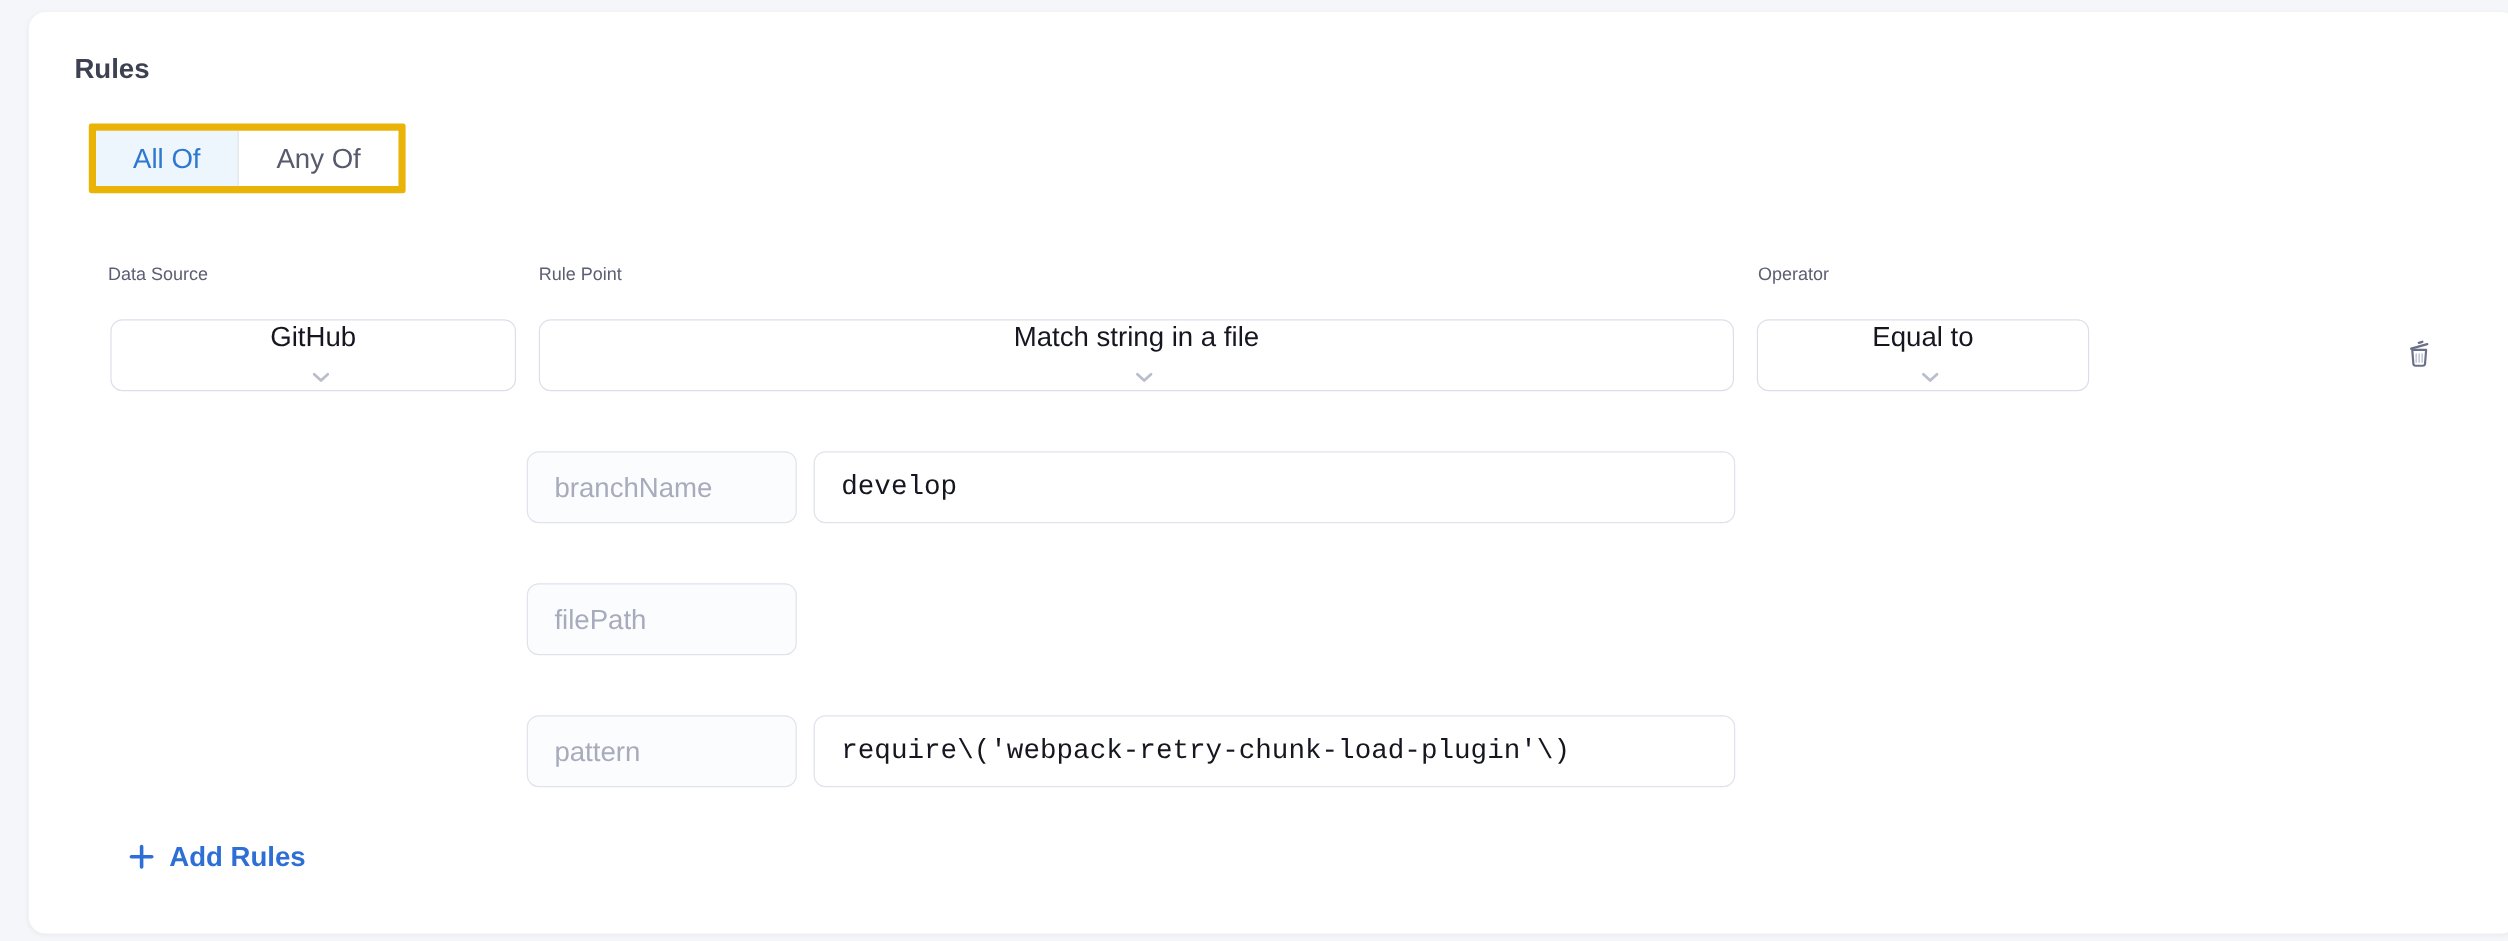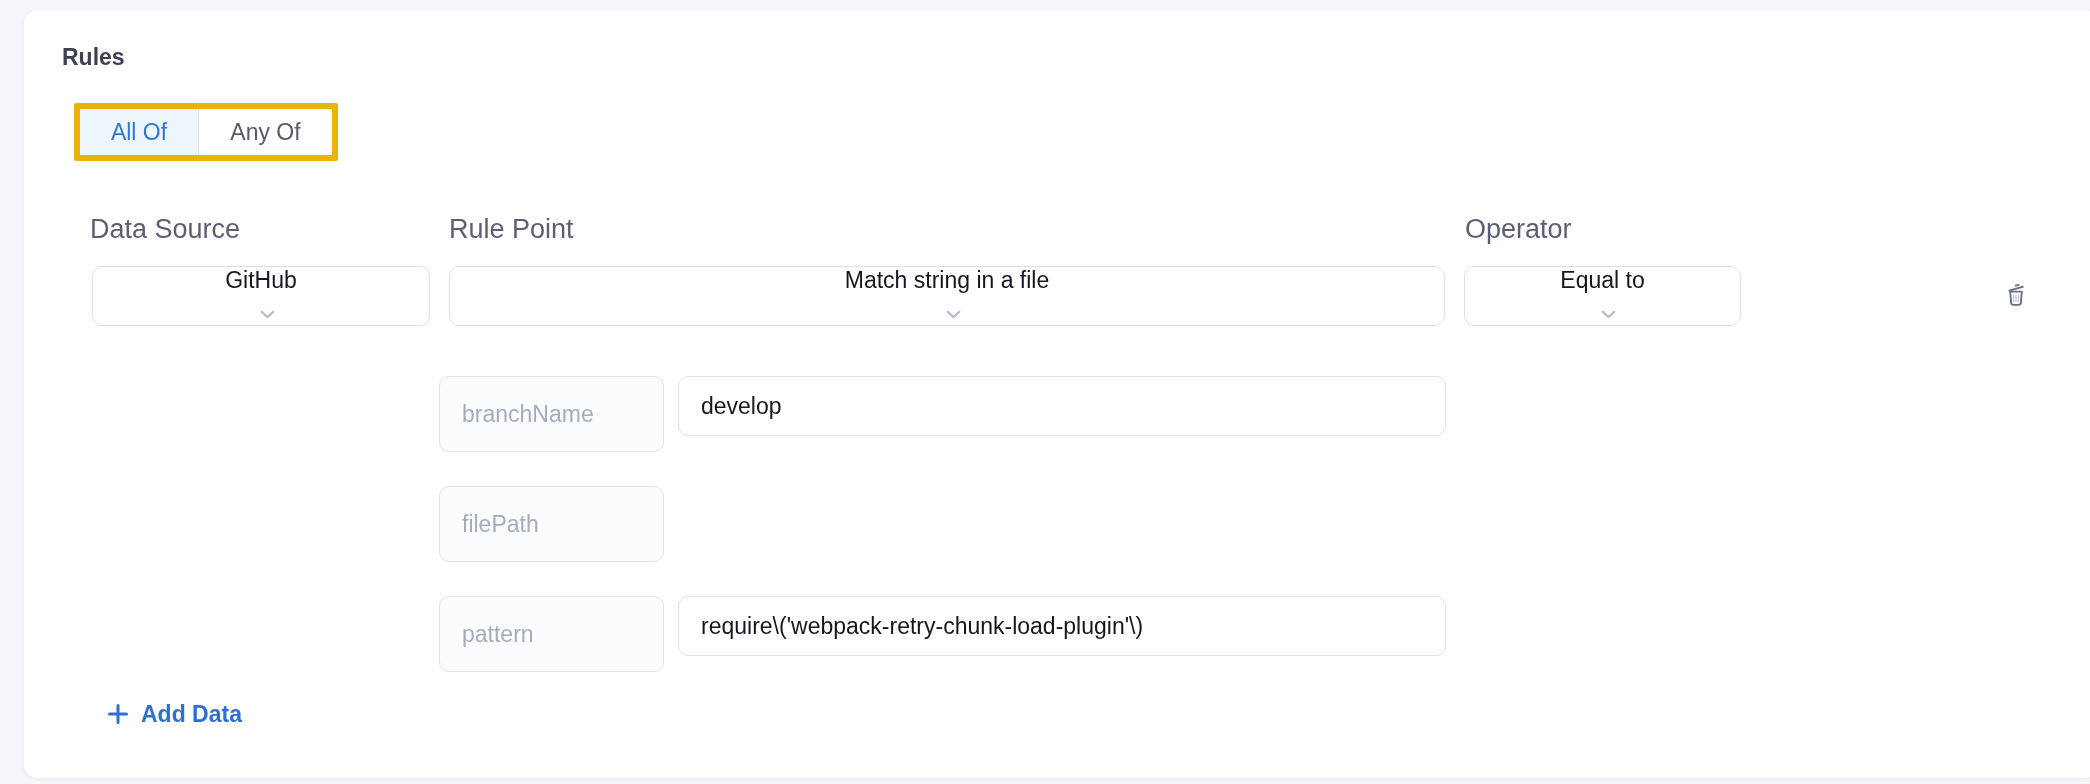--- a/index.html
+++ b/index.html
@@ -55,21 +55,21 @@
     padding: 0;
   }
   .toggle .seg.first { width: 119px; border-right: 1px solid #dfe2ea; }
   .toggle .seg.active {
     background: #edf6fd;
     color: #2f78d0;
   }
 
   .field-label {
     top: 204px;
-    font-size: 27px;
+    font-size: 15px;
     color: #5a5f72;
     line-height: 30px;
   }
 
   .select {
     top: 256px;
     height: 60px;
     box-sizing: border-box;
     border: 1px solid #dcdfea;
     border-radius: 10px;
@@ -90,41 +90,41 @@
 
   .icon-btn {
     left: 1970px; top: 264px;
     width: 44px; height: 44px;
     display: flex; align-items: center; justify-content: center;
     background: none; border: none; cursor: pointer; padding: 0;
   }
 
   .param-chip {
     left: 415px;
-    width: 225px; height: 76px;
+    width: 225px; height: 60px;
     box-sizing: border-box;
     border: 1px solid #e0e2ec;
     border-radius: 10px;
     background: #fbfcfe;
     display: flex; align-items: center;
     padding: 0 22px;
     font-size: 23px;
     color: #a8abbc;
     white-space: nowrap;
   }
   .param-input {
     left: 654px;
     width: 768px; height: 60px;
     box-sizing: border-box;
     border: 1px solid #dfe2ec;
     border-radius: 10px;
     background: #ffffff;
     padding: 4px 22px;
     font-size: 23px;
-    font-family: Liberation Sans, sans-serif;
+    font-family: Liberation Mono, monospace;
     color: #15161f;
     outline: none;
   }
   .row-0 { top: 366px; }
   .row-1 { top: 476px; }
   .row-2 { top: 586px; }
 
   .add-rule {
     left: 82px; top: 688px;
     display: flex; align-items: center; gap: 11px;
@@ -202,16 +202,16 @@
 
   <div class="abs param-chip row-2">pattern</div>
   <input class="abs param-input row-2" type="text" value="require\('webpack-retry-chunk-load-plugin'\)" style="">
 
   <button class="abs add-rule">
     <span style="display:flex">
       <svg width="24" height="24" viewBox="0 0 24 24">
           <path d="M12 3.5v17M3.5 12h17" stroke="#2e6fd6" stroke-width="3" stroke-linecap="round"></path>
         </svg>
     </span>
-    <span class="add-label">Add Data</span>
+    <span class="add-label">Add Rules</span>
   </button>
 
 </div>
 
 </body></html>

